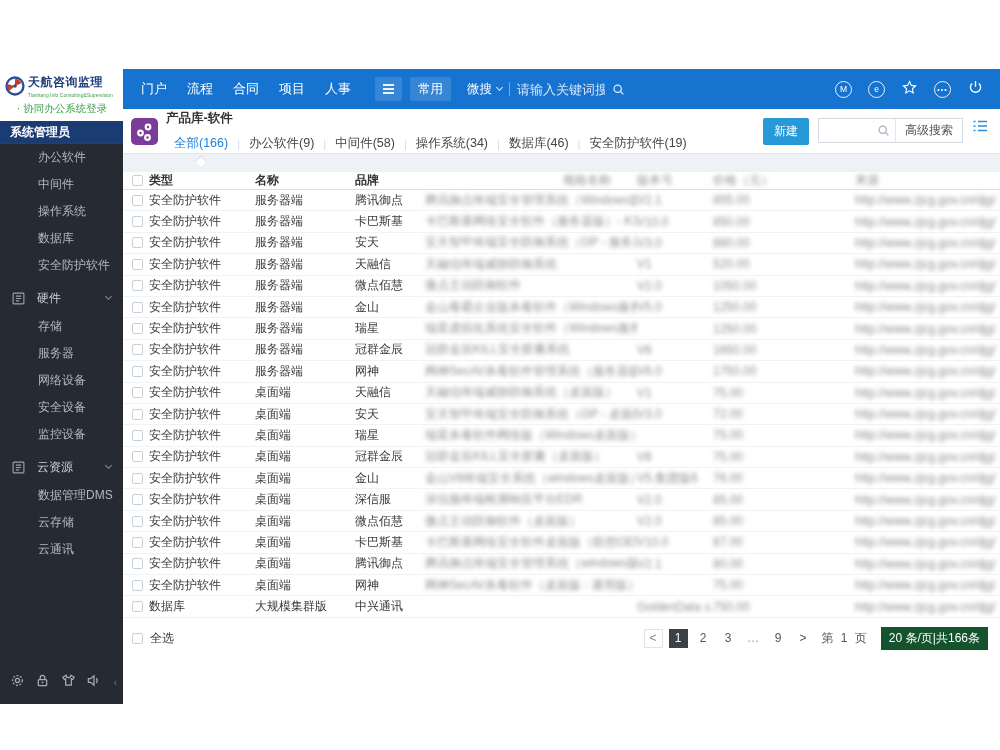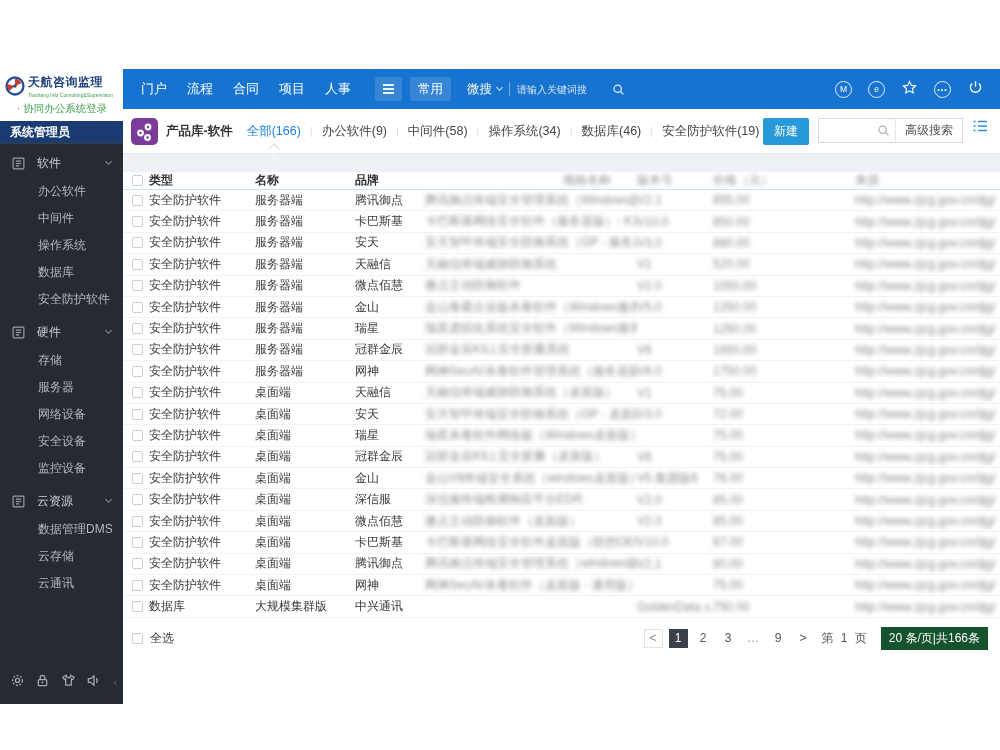--- a/index.html
+++ b/index.html
@@ -30,34 +30,34 @@
   
   .right { flex:1; display:flex; flex-direction:column; min-width:0; }
   .navbar { height:40px; background:var(--navbar,#1673cf); display:flex; align-items:center; color:#fff; padding:0 12px 0 8px; flex:none; }
   .nav-item { padding:0 10px; font-size:13px; line-height:40px; cursor:pointer; white-space:nowrap; }
   .nav-btn { background:rgba(255,255,255,.14); border-radius:2px; height:24px; display:flex; align-items:center; padding:0 8px; margin-left:8px; font-size:12.5px; cursor:pointer; }
   .burger { display:flex; flex-direction:column; gap:2.5px; }
   .burger i { display:block; width:11px; height:1.5px; background:#eaf2fc; }
   .search-group { display:flex; align-items:center; margin-left:16px; font-size:12.5px; gap:7px; }
   .caret-down { width:5px; height:5px; border-right:1.2px solid #d8e7f9; border-bottom:1.2px solid #d8e7f9; transform:rotate(45deg); margin-top:-3px; }
   .search-divider { width:1px; height:14px; background:rgba(255,255,255,.4); }
-  .kw-input { background:transparent; border:none; outline:none; color:#fff; font-size:10px; width:88px; font-family:inherit; }
+  .kw-input { background:transparent; border:none; outline:none; color:#fff; font-size:13px; width:88px; font-family:inherit; }
   .kw-input::placeholder { color:#d6e6f8; opacity:1; }
   .search-group svg { width:13px; height:13px; color:#e2eefc; }
   .nav-right { margin-left:auto; display:flex; align-items:center; gap:16px; padding-right:4px; }
   .circle-icon { width:17px; height:17px; border:1.2px solid #eaf2fc; border-radius:50%; display:flex; align-items:center; justify-content:center; font-size:8.5px; color:#fff; cursor:pointer; }
   .nav-right svg { width:17px; height:17px; cursor:pointer; }
 
   
   .main { flex:1; background:#eef1f5; display:flex; flex-direction:column; min-width:0; }
   .content-header { background:#fff; height:45px; flex:none; display:flex; align-items:center; padding:0 12px 0 8px; border-bottom:1px solid #e2e7ed; position:relative; }
   .ph-icon { width:27px; height:27px; margin-right:8px; flex:none; }
-  .ph-text { display:flex; justify-content:center; gap:14px; }
+  .ph-text { display:flex; flex-direction:column; justify-content:center; gap:8px; }
   .ph-title { font-size:12.5px; font-weight:bold; color:#333; }
-  .tabs { display:flex; align-items:center; gap:9px; font-size:12.5px; }
+  .tabs { display:flex; align-items:center; gap:9px; font-size:12.5px;margin-left:8px; }
   .tab { color:#444; cursor:pointer; position:relative; white-space:nowrap; }
   .tab.active { color:#1c82dd; }
   .tab.active::after { content:""; position:absolute; left:50%; bottom:-13px; width:7px; height:7px; margin-left:-4px; background:#fff; border-left:1px solid #d5dde6; border-top:1px solid #d5dde6; transform:rotate(45deg); }
   .tab-sep { color:#d8dde3; font-size:11px; }
   .header-controls { margin-left:auto; display:flex; gap:9px; }
   .new-btn { background:var(--accent,#2798d8); color:#fff; font-size:12px; padding:5px 11px; border:none; border-radius:2px; cursor:pointer; font-family:inherit; }
   .adv-search { display:flex; align-items:center; border:1px solid #d4dae0; height:25px; background:#fff; }
   .adv-input { width:58px; height:100%; border:none; outline:none; font-family:inherit; }
   .adv-search svg { width:13px; height:13px; color:#a8b0b8; margin-right:5px; }
   .adv-label { font-size:12px; color:#555; padding:0 9px; border-left:1px solid #e2e6ea; height:100%; display:flex; align-items:center; cursor:pointer; white-space:nowrap; }
@@ -102,28 +102,20 @@
             <div class="logo-cn">天航咨询监理</div>
             <div class="logo-en">Tianhang Info Consulting&amp;Supervision</div>
           </div>
         </div>
         <div class="login-link">· 协同办公系统登录</div>
       </div>
       <div class="admin-banner">系统管理员</div>
       <nav class="sidebar">
         <hr class="side-divider">
         <div id="sidebar-groups">
-            <div class="group-header">
-              <span class="group-icon"><svg viewBox="0 0 14 14" fill="none" stroke="#9aa2ad" stroke-width="1.2">
-                  <rect x="1.2" y="1.2" width="11.6" height="11.6" rx="1"></rect>
-                  <path d="M4.2 4.5h5.6M4.2 7h5.6M4.2 9.5h3.6"></path>
-                </svg></span>
-              <span>软件</span>
-              <span class="chevron"></span>
-            </div>
             <div class="side-item">办公软件</div>
             <div class="side-item">中间件</div>
             <div class="side-item">操作系统</div>
             <div class="side-item">数据库</div>
             <div class="side-item">安全防护软件</div>
             <div class="group-header">
               <span class="group-icon"><svg viewBox="0 0 14 14" fill="none" stroke="#9aa2ad" stroke-width="1.2">
                   <rect x="1.2" y="1.2" width="11.6" height="11.6" rx="1"></rect>
                   <path d="M4.2 4.5h5.6M4.2 7h5.6M4.2 9.5h3.6"></path>
                 </svg></span>

